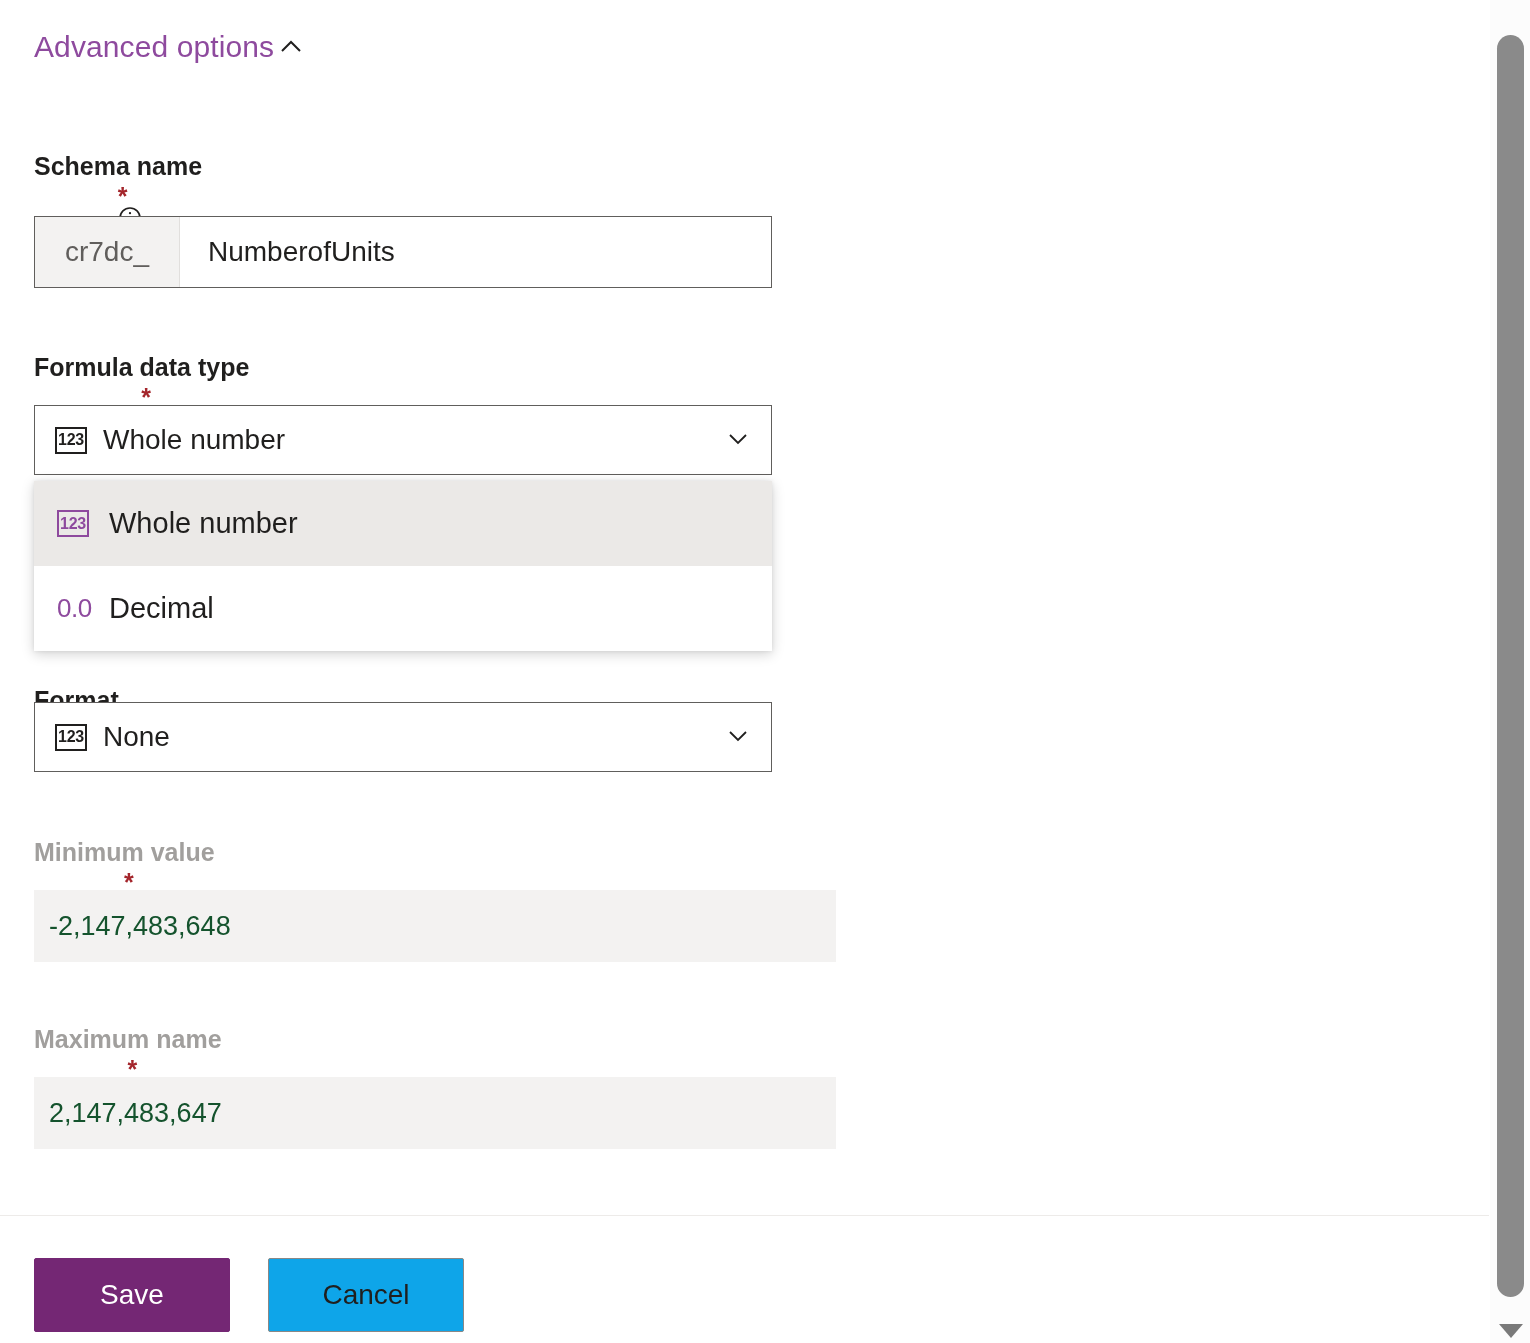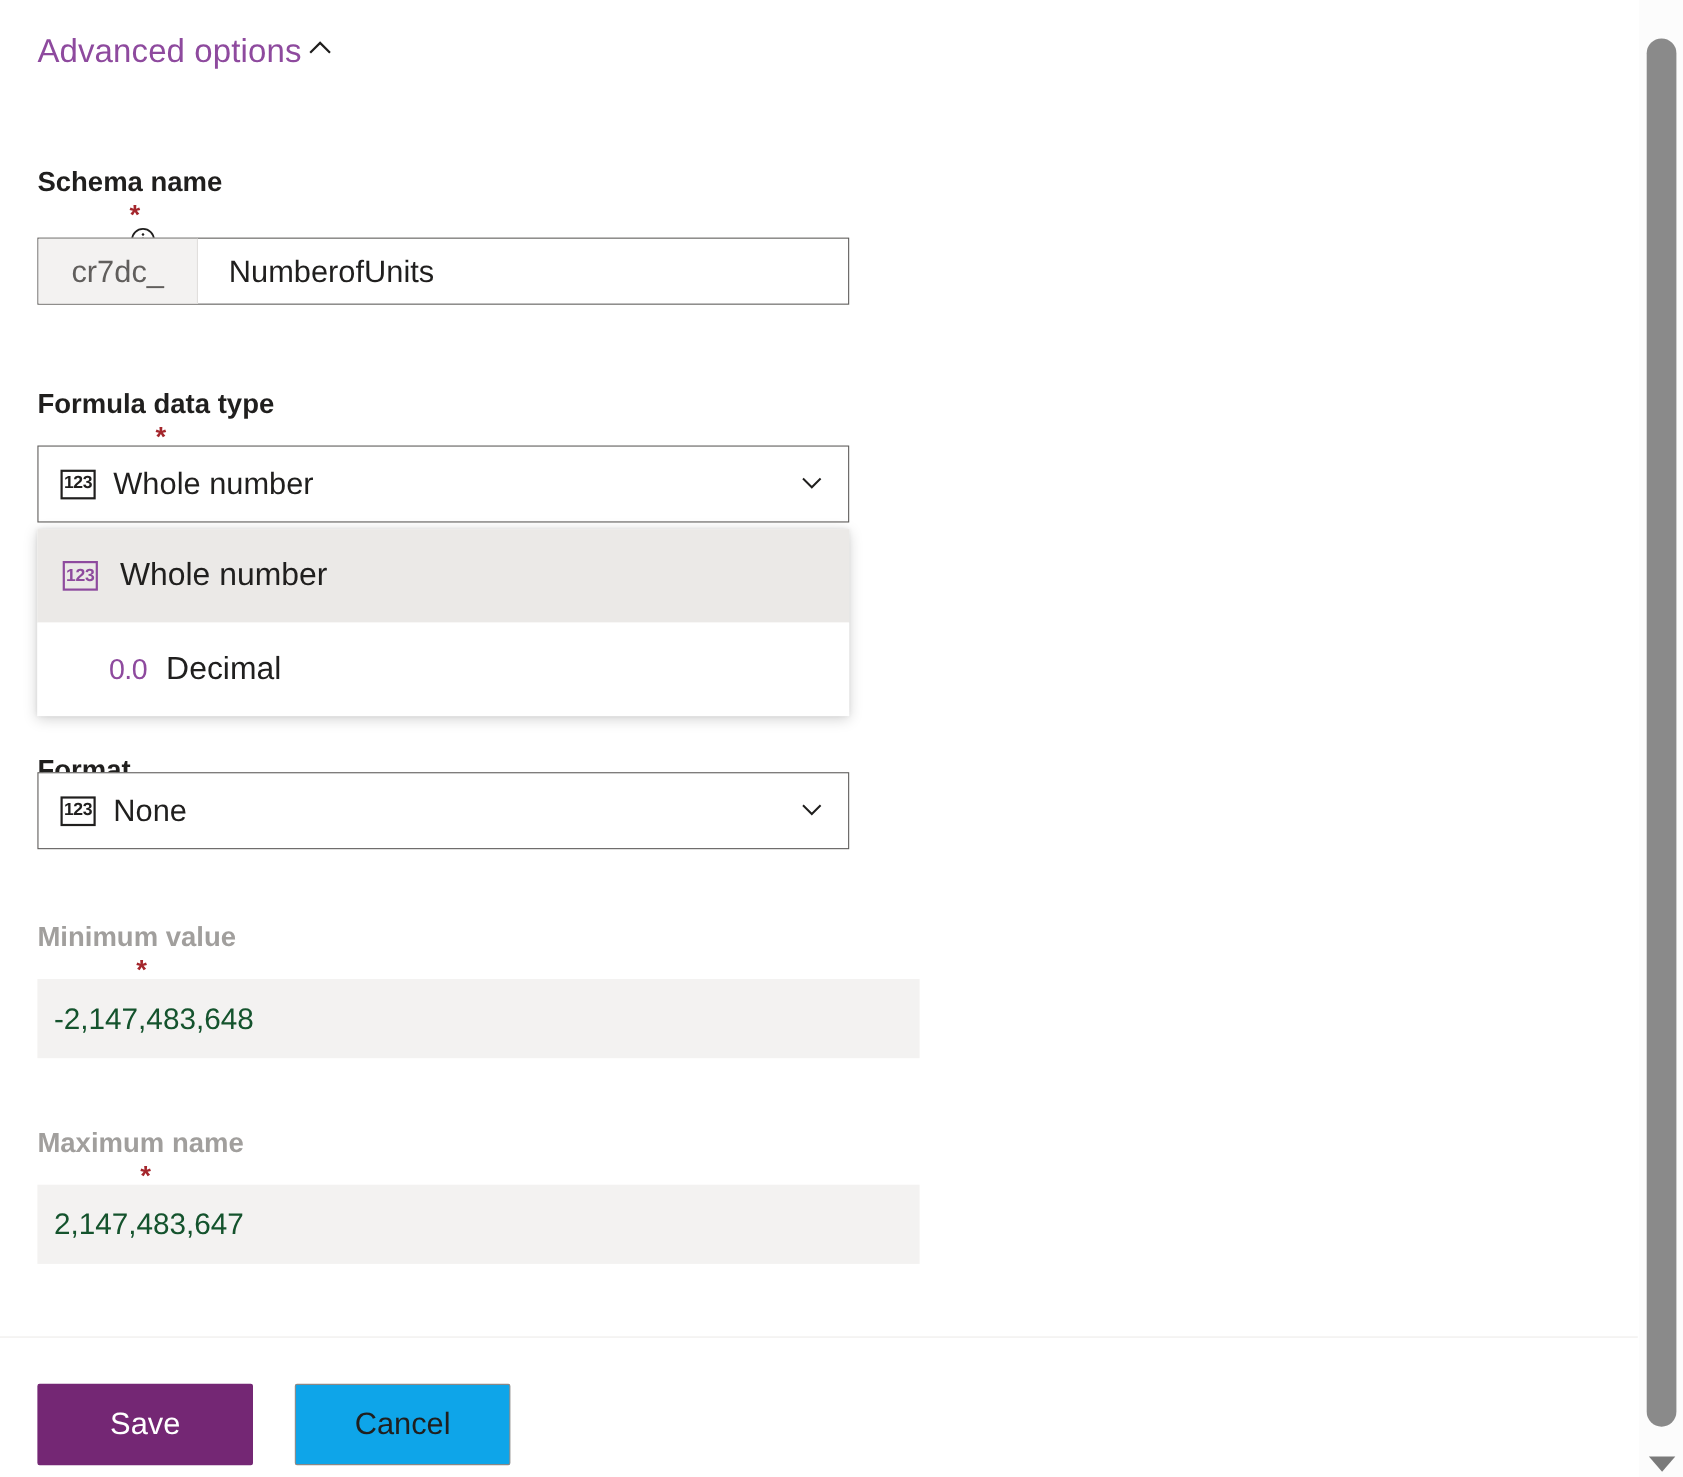--- a/index.html
+++ b/index.html
@@ -24,20 +24,21 @@
     background: #ffffff;
     box-sizing: border-box;
   }
 
   
   .adv-row {
     position: absolute;
     left: 34px;
     top: 30px;
     display: flex;
+    align-items: center;
     gap: 3px;
     cursor: pointer;
   }
   .adv-label {
     color: #8e4a9e;
     font-size: 30px;
     font-weight: 400;
     letter-spacing: .1px;
     white-space: nowrap;
   }
@@ -74,21 +75,21 @@
     height: 24px;
     display: inline-block;
   }
 
   
   .schema-input {
     position: absolute;
     left: 34px;
     top: 216px;
     width: 738px;
-    height: 61px;
+    height: 72px;
     border: 1px solid #605e5c;
     box-sizing: border-box;
     display: flex;
     align-items: stretch;
     background: #ffffff;
   }
   .schema-prefix {
     width: 145px;
     background: #f3f2f1;
     display: flex;
@@ -153,21 +154,20 @@
     border-color: #8e4a9e;
     color: #8e4a9e;
   }
   .icon00 {
     font-size: 26px;
     color: #8e4a9e;
     letter-spacing: -0.5px;
     flex: none;
     width: 32px;
     text-align: left;
-    margin-left: 42px;
   }
 
   
   .dropdown {
     position: absolute;
     left: 34px;
     top: 481px;
     width: 738px;
     background: #ffffff;
     box-shadow: 0 3px 12px rgba(0,0,0,0.18), 0 0 4px rgba(0,0,0,0.08);

